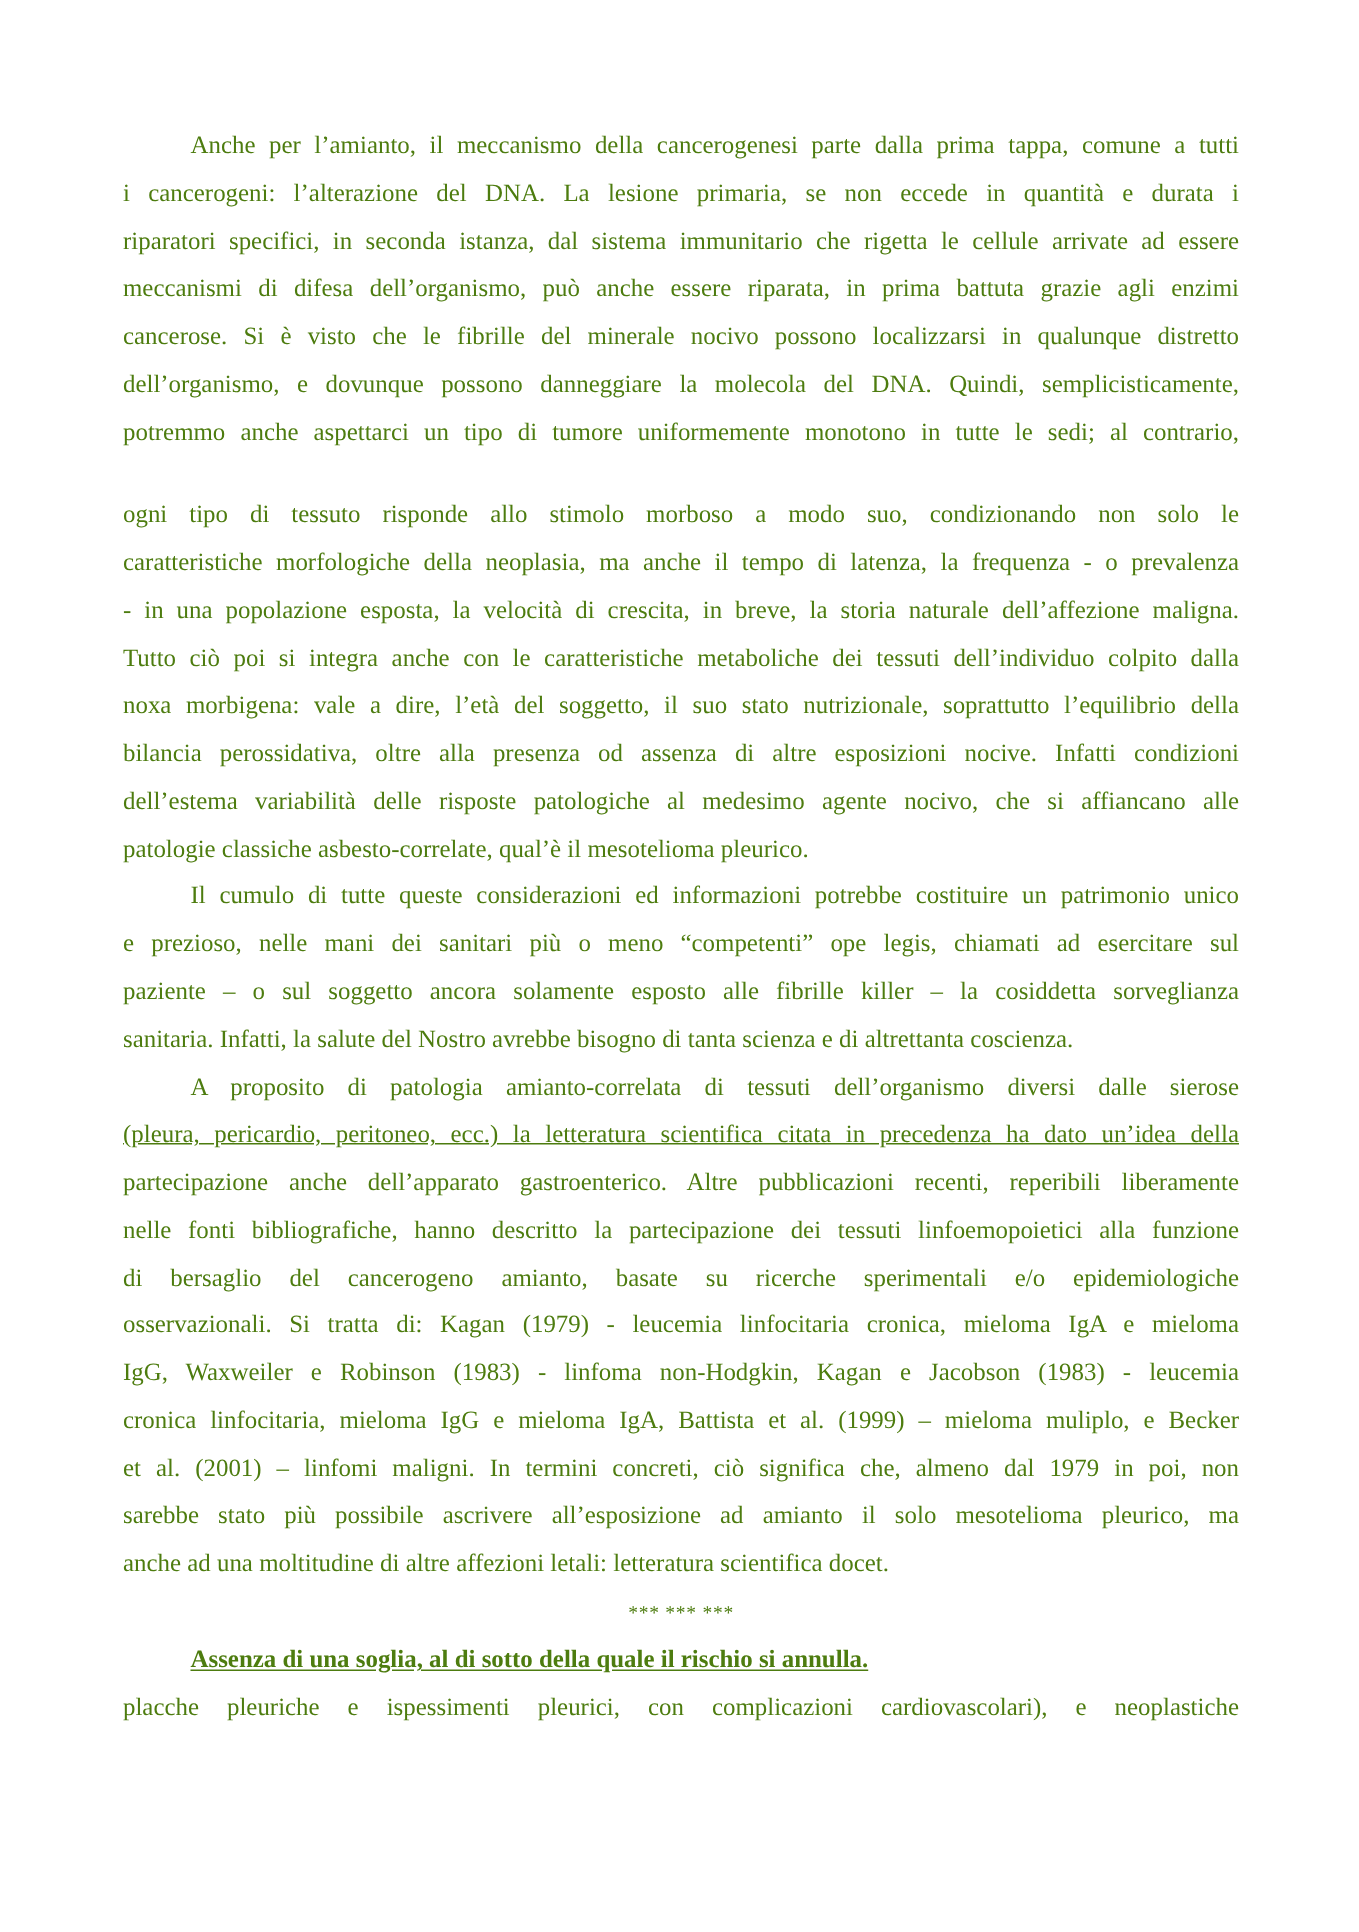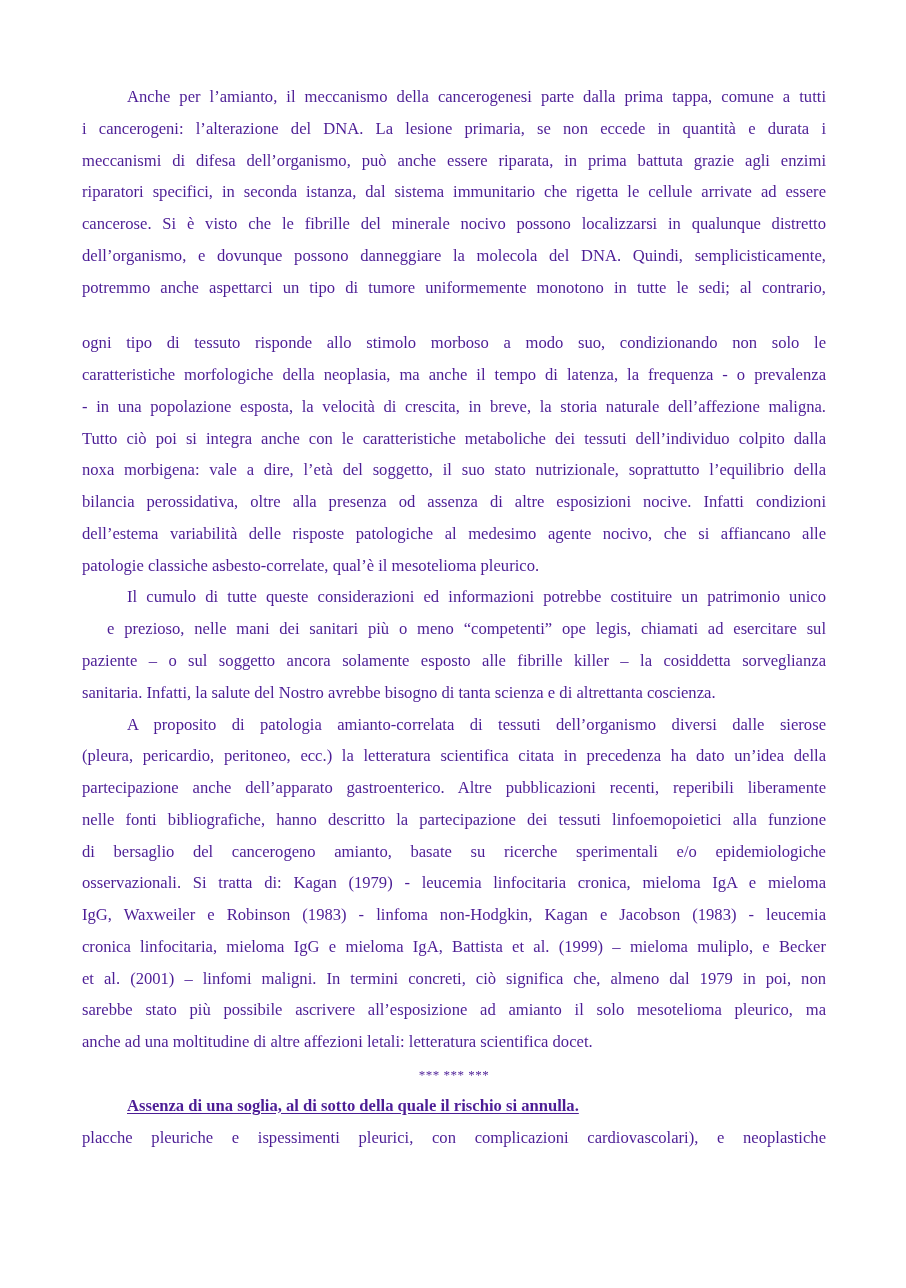--- a/index.html
+++ b/index.html
@@ -4,21 +4,21 @@
 <style>
   html, body { margin: 0; padding: 0; background: #ffffff; }
   body { width: 906px; height: 1288px; position: relative; overflow: hidden; }
   .page {
     position: absolute;
     left: 82px;
     top: 84px;
     width: 744px;
     font-family: "Liberation Serif", serif;
     font-size: 16.6px;
-    color: #4c1d95;
+    color: #4d7c0f;
   }
   .line {
     height: 31.78px;
     line-height: 26px;
     white-space: nowrap;
     text-align: justify;
     text-align-last: justify;
     overflow: visible;
   }
   .line.last { text-align-last: left; }
@@ -28,45 +28,45 @@
   .sep { font-size: 13px; letter-spacing: 0.5px; }
 </style>
 </head>
 <body>
 
 <div class="page">
 
   <div>
     <div class="line indent" style="white-space: normal; height: 31.78px; overflow: hidden;">Anche per l’amianto, il meccanismo della cancerogenesi parte dalla prima tappa, comune a tutti</div>
     <div class="line" style="white-space: normal; height: 31.78px; overflow: hidden;">i cancerogeni: l’alterazione del DNA. La lesione primaria, se non eccede in quantità e durata i</div>
+    <div class="line" style="white-space: normal; height: 31.78px; overflow: hidden;">riparatori specifici, in seconda istanza, dal sistema immunitario che rigetta le cellule arrivate ad essere</div>
     <div class="line" style="white-space: normal; height: 31.78px; overflow: hidden;">meccanismi di difesa dell’organismo, può anche essere riparata, in prima battuta grazie agli enzimi</div>
-    <div class="line" style="white-space: normal; height: 31.78px; overflow: hidden;">riparatori specifici, in seconda istanza, dal sistema immunitario che rigetta le cellule arrivate ad essere</div>
     <div class="line" style="white-space: normal; height: 31.78px; overflow: hidden;">cancerose. Si è visto che le fibrille del minerale nocivo possono localizzarsi in qualunque distretto</div>
     <div class="line" style="white-space: normal; height: 31.78px; overflow: hidden;">dell’organismo, e dovunque possono danneggiare la molecola del DNA. Quindi, semplicisticamente,</div>
     <div class="line" style="white-space: normal; height: 31.78px; overflow: hidden;">potremmo anche aspettarci un tipo di tumore uniformemente monotono in tutte le sedi; al contrario,</div>
     <div class="line" style="white-space: normal; height: 31.78px; overflow: hidden; margin-top: 24px;">ogni tipo di tessuto risponde allo stimolo morboso  a modo suo, condizionando non solo le</div>
     <div class="line" style="white-space: normal; height: 31.78px; overflow: hidden;">caratteristiche morfologiche della neoplasia, ma anche il tempo di latenza, la frequenza - o prevalenza</div>
     <div class="line" style="white-space: normal; height: 31.78px; overflow: hidden;">- in una popolazione esposta, la velocità di crescita, in breve, la storia naturale dell’affezione maligna.</div>
     <div class="line" style="white-space: normal; height: 31.78px; overflow: hidden;">Tutto ciò poi si integra anche con le caratteristiche metaboliche dei tessuti dell’individuo colpito dalla</div>
     <div class="line" style="white-space: normal; height: 31.78px; overflow: hidden;">noxa morbigena: vale a dire, l’età del soggetto, il suo stato nutrizionale, soprattutto l’equilibrio della</div>
     <div class="line" style="white-space: normal; height: 31.78px; overflow: hidden;">bilancia perossidativa, oltre alla presenza od assenza di altre esposizioni nocive. Infatti condizioni</div>
     <div class="line" style="white-space: normal; height: 31.78px; overflow: hidden;">dell’estema variabilità delle risposte patologiche al medesimo agente nocivo, che si affiancano alle</div>
     <div class="line last" style="white-space: normal; height: 31.78px; overflow: hidden;">patologie classiche asbesto-correlate, qual’è il mesotelioma pleurico.</div>
   </div>
 
   <div>
     <div class="line indent" style="white-space: normal; height: 31.78px; overflow: hidden;">Il cumulo di tutte queste considerazioni ed informazioni potrebbe costituire un patrimonio unico</div>
-    <div class="line" style="white-space: normal; height: 31.78px; overflow: hidden; margin-left: 25px;">e prezioso, nelle mani dei sanitari più o meno “competenti” ope legis, chiamati ad esercitare sul</div>
+    <div class="line" style="white-space: normal; height: 31.78px; overflow: hidden;">e prezioso, nelle mani dei sanitari più o meno “competenti” ope legis, chiamati ad esercitare sul</div>
     <div class="line" style="white-space: normal; height: 31.78px; overflow: hidden;">paziente – o sul soggetto ancora solamente esposto alle fibrille killer – la cosiddetta sorveglianza</div>
     <div class="line last" style="white-space: normal; height: 31.78px; overflow: hidden;">sanitaria. Infatti, la salute del Nostro avrebbe bisogno di tanta scienza e di altrettanta coscienza.</div>
   </div>
 
   <div>
     <div class="line indent" style="white-space: normal; height: 31.78px; overflow: hidden;">A proposito di patologia amianto-correlata di tessuti dell’organismo diversi dalle sierose</div>
-    <div class="line" style="white-space: normal; height: 31.78px; overflow: hidden;">(pleura, pericardio, peritoneo, ecc.) la letteratura scientifica citata in precedenza ha dato un’idea della</div>
+    <div class="line" style="white-space: normal; height: 31.78px; overflow: hidden; text-decoration: underline;">(pleura, pericardio, peritoneo, ecc.) la letteratura scientifica citata in precedenza ha dato un’idea della</div>
     <div class="line" style="white-space: normal; height: 31.78px; overflow: hidden;">partecipazione anche dell’apparato gastroenterico. Altre pubblicazioni recenti, reperibili liberamente</div>
     <div class="line" style="white-space: normal; height: 31.78px; overflow: hidden;">nelle fonti bibliografiche, hanno descritto la partecipazione dei tessuti linfoemopoietici alla funzione</div>
     <div class="line" style="white-space: normal; height: 31.78px; overflow: hidden;">di bersaglio del cancerogeno amianto, basate su ricerche sperimentali e/o epidemiologiche</div>
     <div class="line" style="white-space: normal; height: 31.78px; overflow: hidden;">osservazionali. Si tratta di: Kagan (1979) - leucemia linfocitaria cronica, mieloma IgA e mieloma</div>
     <div class="line" style="white-space: normal; height: 31.78px; overflow: hidden;">IgG, Waxweiler e Robinson (1983) - linfoma non-Hodgkin, Kagan e Jacobson  (1983) - leucemia</div>
     <div class="line" style="white-space: normal; height: 31.78px; overflow: hidden;">cronica linfocitaria, mieloma IgG e mieloma IgA, Battista et al. (1999) – mieloma muliplo, e Becker</div>
     <div class="line" style="white-space: normal; height: 31.78px; overflow: hidden;">et al. (2001) – linfomi maligni. In termini concreti, ciò significa che, almeno dal 1979 in poi, non</div>
     <div class="line" style="white-space: normal; height: 31.78px; overflow: hidden;">sarebbe stato più possibile ascrivere all’esposizione ad amianto il solo mesotelioma pleurico, ma</div>
     <div class="line last" style="white-space: normal; height: 31.78px; overflow: hidden;">anche ad una moltitudine di altre affezioni letali: letteratura scientifica docet.</div>
   </div>

